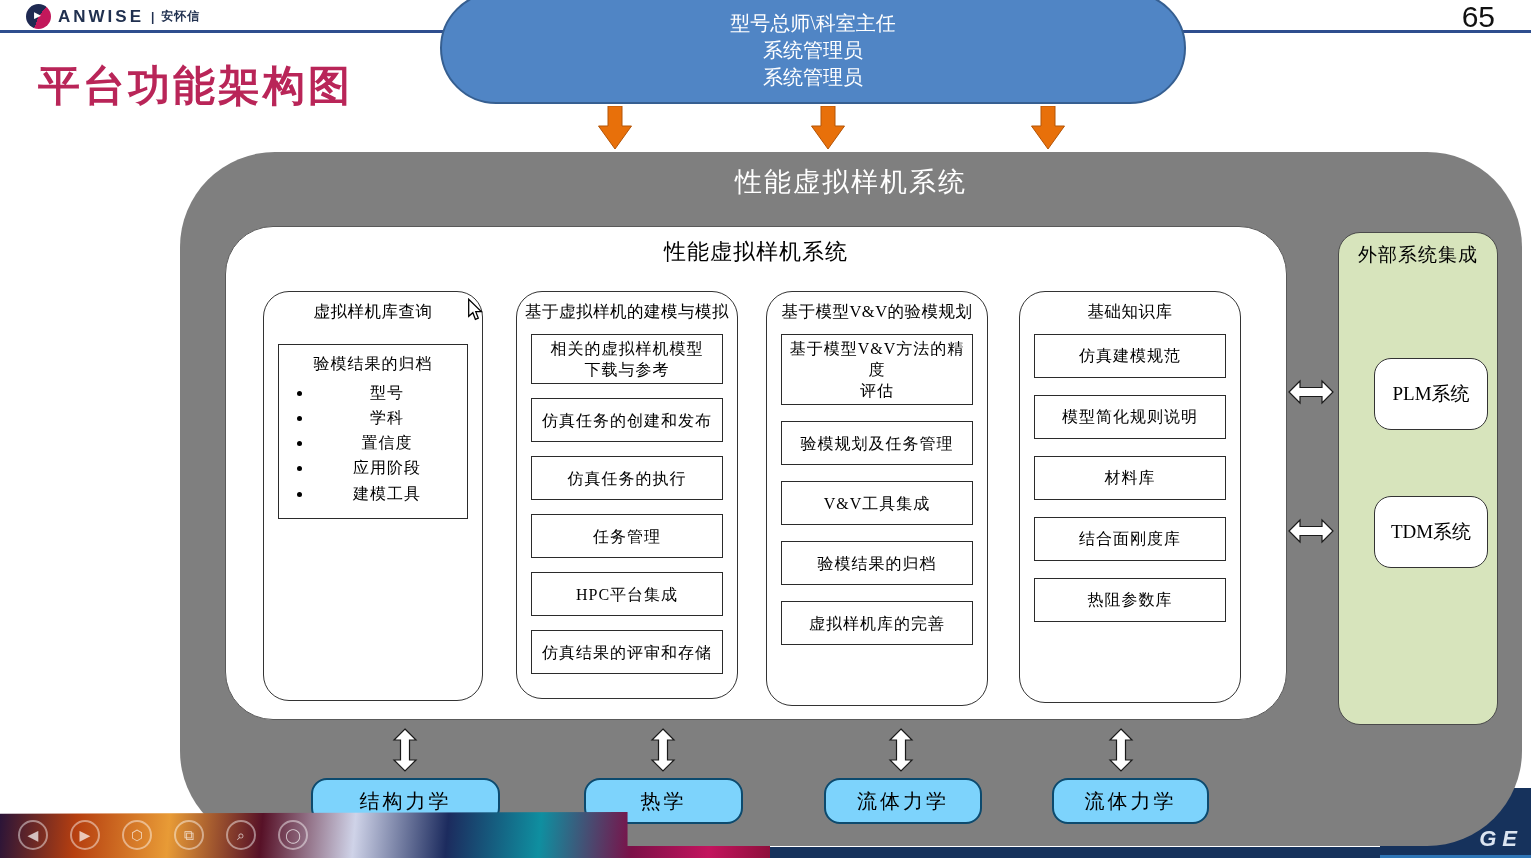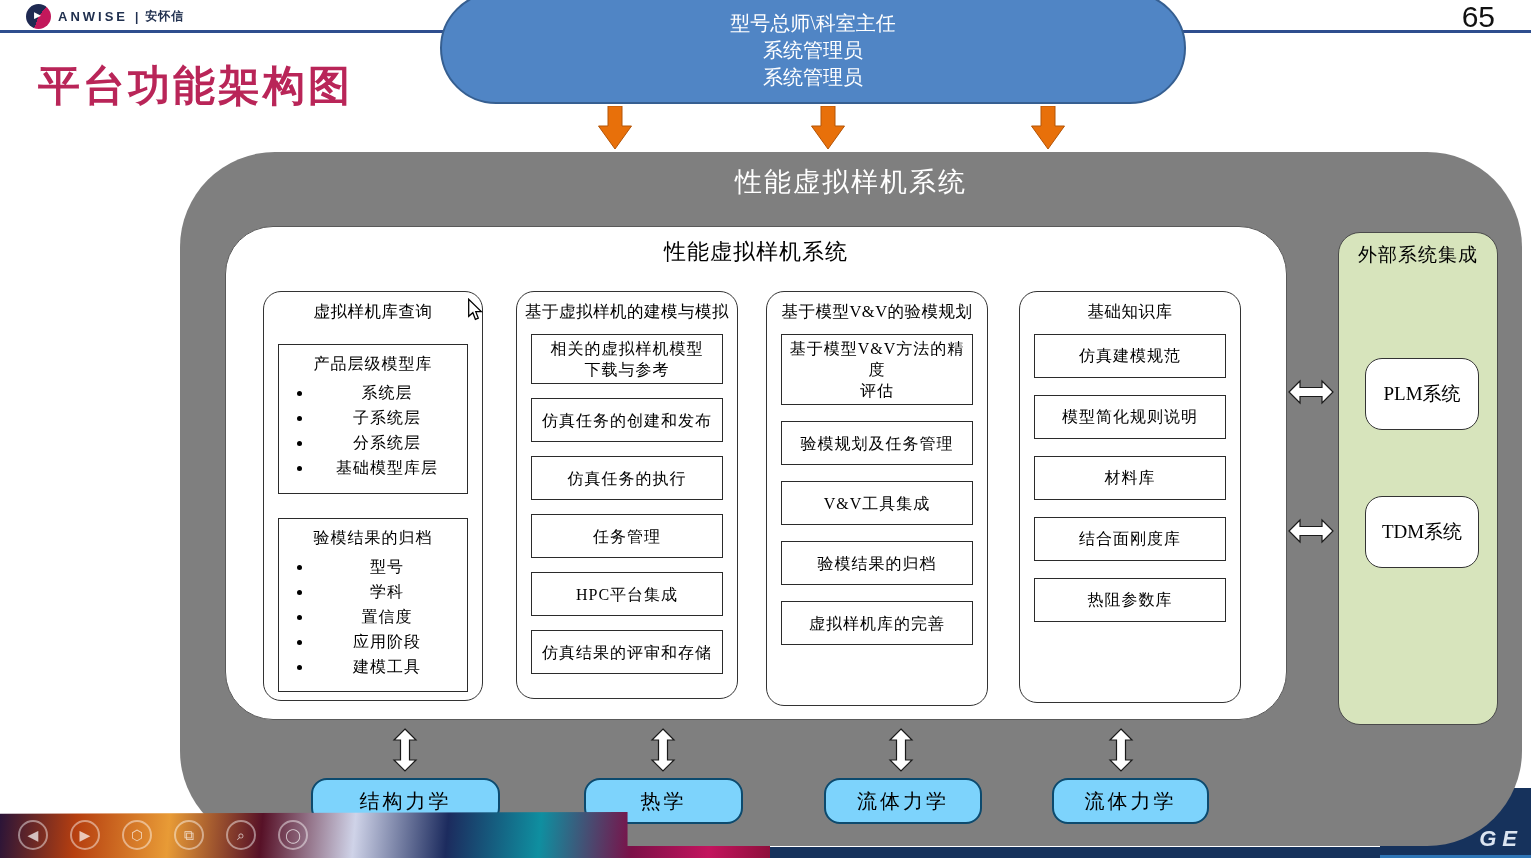--- a/index.html
+++ b/index.html
@@ -7,21 +7,21 @@
        font-family:"Liberation Serif","DejaVu Serif",serif;}
   [data-interactable]{box-sizing:border-box;}
 
   
   .hdr-line{position:absolute;left:0;top:30px;width:1531px;height:3px;background:var(--header-navy);z-index:0;}
   .logo{position:absolute;left:26px;top:4px;display:flex;align-items:center;gap:7px;z-index:2;
         font-family:"Liberation Sans","DejaVu Sans",sans-serif;}
   .logo-mark{width:25px;height:25px;border-radius:50%;position:relative;
         background:conic-gradient(from 200deg,#1F2A52 0 55%,#C2185B 55% 100%);}
   .logo-mark::after{content:"▶";color:#fff;font-size:9px;position:absolute;left:8px;top:6px;}
-  .brand-en{font-weight:bold;color:#20304f;font-size:13px;letter-spacing:3px;}
+  .brand-en{font-weight:bold;color:#20304f;font-size:17px;letter-spacing:3px;}
   .brand-divider{color:#20304f;font-size:12px;font-weight:bold;}
   .brand-cn{color:#20304f;font-size:12px;font-weight:bold;letter-spacing:1px;}
   .page-number{position:absolute;right:36px;top:0;font-family:"Liberation Sans",sans-serif;
         font-size:30px;color:#111;z-index:2;}
   .slide-title{position:absolute;left:38px;top:58px;font-family:"Liberation Sans","DejaVu Sans",sans-serif;
         font-size:42px;font-weight:900;color:var(--title-magenta);letter-spacing:3px;z-index:2;}
 
   
   .roles{position:absolute;left:440px;top:-8px;width:746px;height:112px;background:var(--accent-blue);
         border:2px solid #365F91;border-radius:58px;z-index:2;color:#fff;text-align:center;
@@ -42,21 +42,21 @@
   .gray-box{position:absolute;left:180px;top:152px;width:1342px;height:694px;background:var(--container-gray);
         border-radius:95px;z-index:1;}
   .gray-title{position:absolute;top:12px;width:100%;text-align:center;color:#fff;font-size:27px;letter-spacing:2px;}
 
   
   .white-box{position:absolute;left:45px;top:74px;width:1062px;height:494px;background:#fff;
         border:1px solid #595959;border-radius:48px;}
   .white-title{position:absolute;top:10px;width:100%;text-align:center;font-size:22px;color:#000;letter-spacing:1px;}
 
   
-  .col{position:absolute;border:1.5px solid #333;border-radius:18px;background:#fff;}
+  .col{position:absolute;border:1.5px solid #333;border-radius:26px;background:#fff;}
   .col-1{left:37px;top:64px;width:220px;height:410px;}
   .col-2{left:290px;top:64px;width:222px;height:408px;}
   .col-3{left:540px;top:64px;width:222px;height:415px;}
   .col-4{left:793px;top:64px;width:222px;height:412px;}
   .col-title{height:28px;display:flex;align-items:center;justify-content:center;font-size:16.5px;
         letter-spacing:.5px;padding-top:12px;}
   .boxes{display:flex;flex-direction:column;padding:14px 14px 0;gap:14px;}
   .col-1 .boxes{padding-top:24px;gap:24px;}
   .col-3 .boxes{gap:16px;justify-content:space-between;}
   .col-4 .boxes{gap:17px;}
@@ -64,21 +64,21 @@
         text-align:center;font-size:16px;line-height:1.32;white-space:pre-line;padding:3px 1px;letter-spacing:1px;}
   .listbox{flex-direction:column;align-items:stretch;padding:8px 6px 10px;min-height:0;}
   .bt{text-align:center;font-size:16px;letter-spacing:1px;}
   .listbox ul{margin:4px 0 0;padding-left:28px;font-size:16px;letter-spacing:1px;}
   .listbox li{margin:4px 0;}
 
   
   .ext{position:absolute;left:1158px;top:80px;width:160px;height:493px;background:var(--external-green);
         border:1px solid #4a4a4a;border-radius:22px;}
   .ext-title{text-align:center;font-size:19px;padding-top:9px;letter-spacing:1px;}
-  .sysbox{position:absolute;left:26px;width:114px;height:72px;background:#fff;border:1.5px solid #333;
+  .sysbox{position:absolute;left:35px;width:114px;height:72px;background:#fff;border:1.5px solid #333;
         border-radius:17px;display:flex;align-items:center;justify-content:center;font-size:19px;}
   .sys-1{top:125px}.sys-2{top:263px}
   .harrow{position:absolute;width:46px;height:26px;}
   .ha-1{left:1108px;top:227px;}.ha-2{left:1108px;top:366px;}
   .harrow path,.varrow path{fill:#fff;stroke:#1a1a1a;stroke-width:1.2;}
 
   
   .module{position:absolute;background:#7dd3fc;border:2px solid #0c4a6e;border-radius:16px;height:46px;
         display:flex;align-items:center;justify-content:center;font-size:20px;letter-spacing:3px;}
   .m-1{left:131px;top:626px;width:189px;}
@@ -145,21 +145,20 @@
   <div class="footer-line" data-interactable="false"></div>
 
   <div class="gray-box" data-interactable="false">
     <div class="gray-title" data-interactable="false">性能虚拟样机系统</div>
 
     <div class="white-box" id="columns" data-interactable="false">
       <div class="white-title" data-interactable="false">性能虚拟样机系统</div>
     <div class="col col-1" data-interactable="false">
           <div class="col-title" data-interactable="false">虚拟样机库查询</div>
           <div class="boxes" data-interactable="false">
-            <div class="box listbox" data-interactable="false"><div class="bt" data-interactable="false">产品层级模型库</div><ul data-interactable="false"><li data-interactable="false">系统层</li><li data-interactable="false">子系统层</li><li data-interactable="false">分系统层</li><li data-interactable="false">基础模型库层</li></ul></div>
             <div class="box listbox" data-interactable="false"><div class="bt" data-interactable="false">验模结果的归档</div><ul data-interactable="false"><li data-interactable="false">型号</li><li data-interactable="false">学科</li><li data-interactable="false">置信度</li><li data-interactable="false">应用阶段</li><li data-interactable="false">建模工具</li></ul></div>
           </div>
         </div>
         <div class="col col-2" data-interactable="false">
           <div class="col-title" data-interactable="false">基于虚拟样机的建模与模拟</div>
           <div class="boxes" data-interactable="false">
             <div class="box" data-interactable="false">相关的虚拟样机模型
 下载与参考</div>
             <div class="box" data-interactable="false">仿真任务的创建和发布</div>
             <div class="box" data-interactable="false">仿真任务的执行</div>

